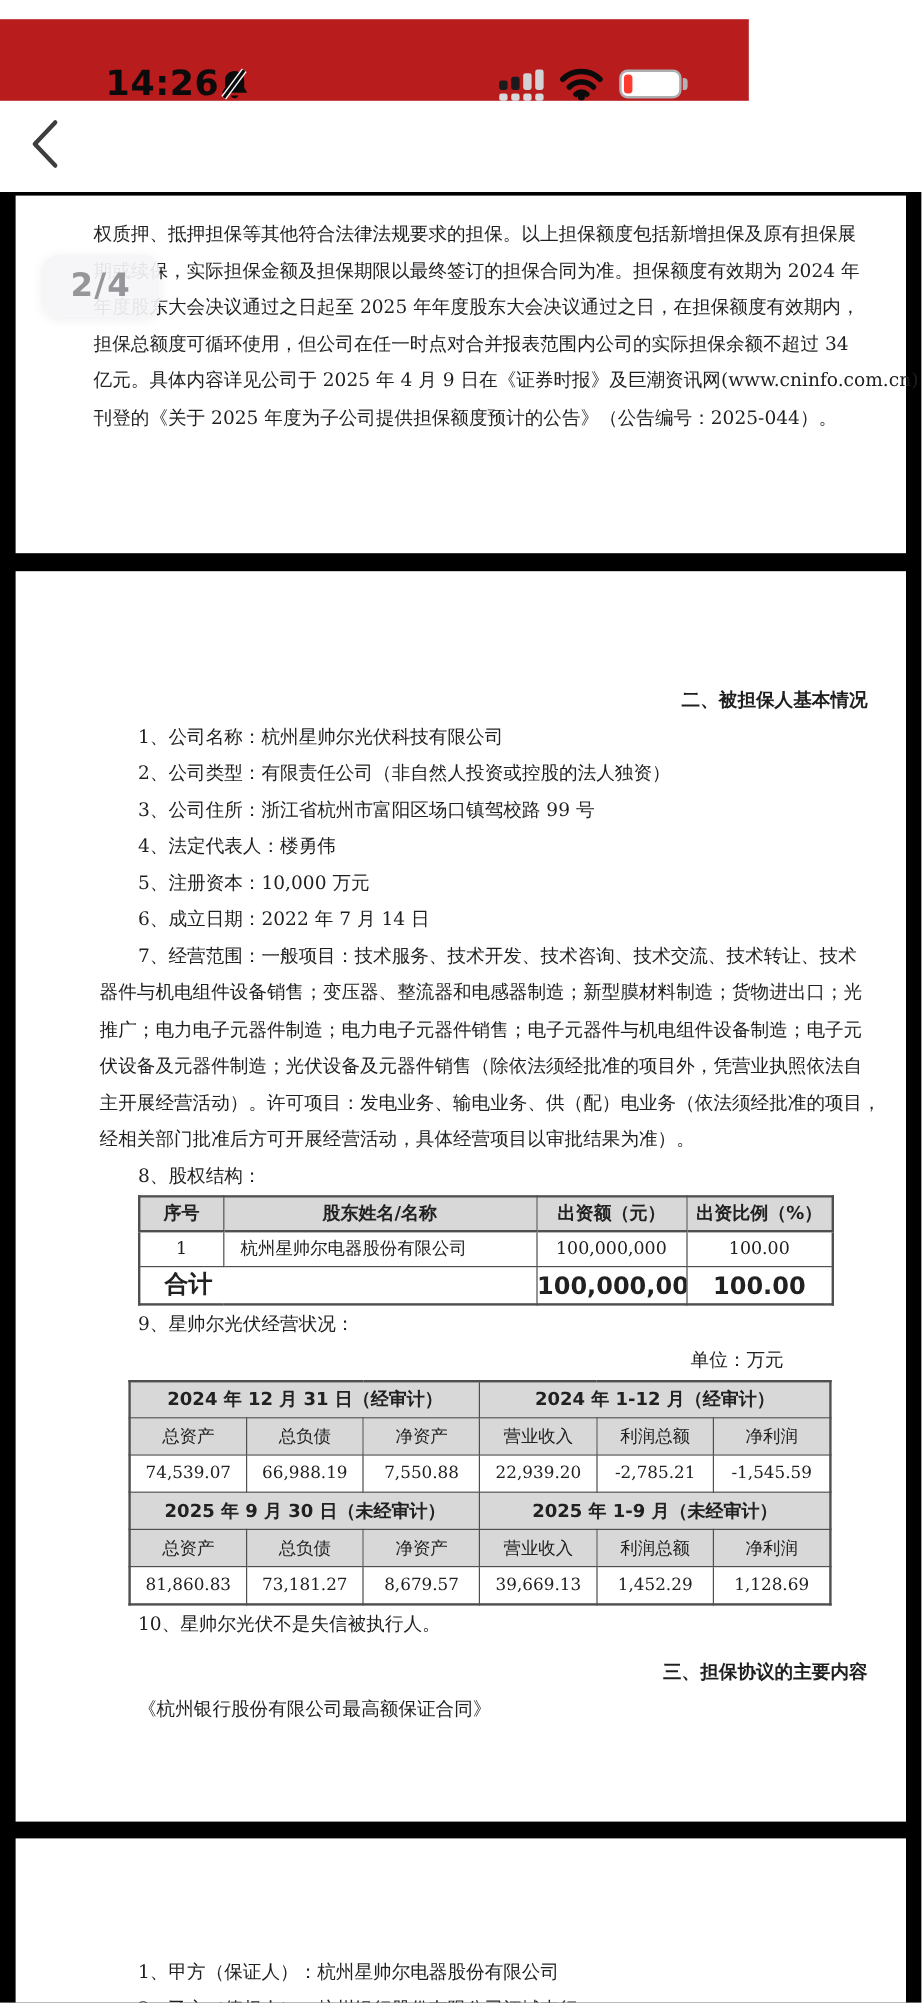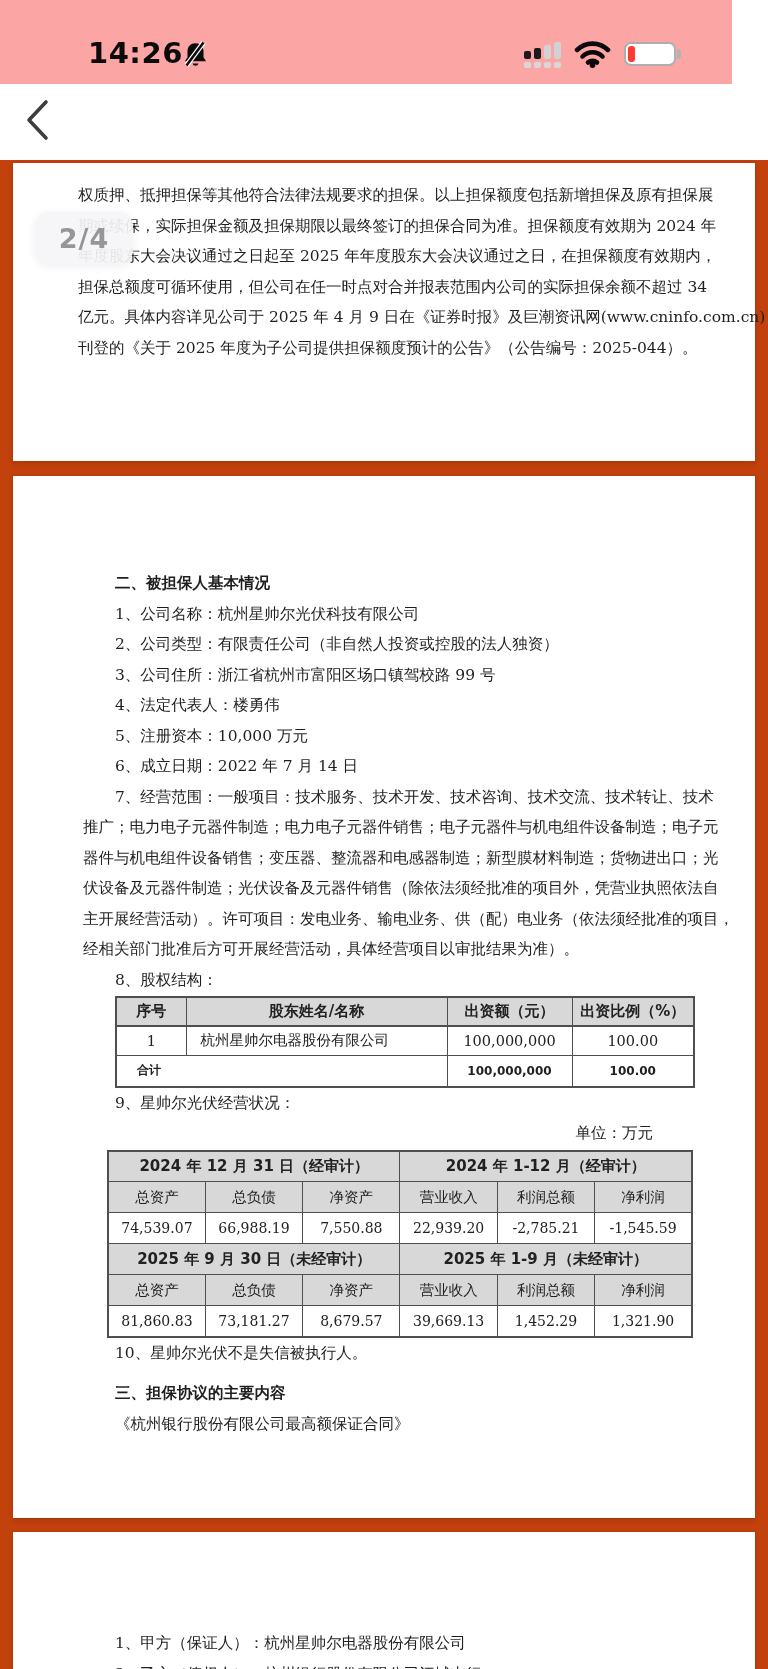--- a/index.html
+++ b/index.html
@@ -1,21 +1,21 @@
 <!DOCTYPE html>
 <html><head>
 <meta charset="utf-8">
 <style>
   * { margin:0; padding:0; box-sizing:border-box; }
   html,body { width:768px; }
   body { font-family:"DejaVu Serif","Liberation Serif",serif; background:#fff; }
   .phone { position:relative; width:768px; height:1669px; background:#ffffff; overflow:hidden; }
 
   
-  .status-bar { position:absolute; top:0; left:0; width:732px; height:84px; background:#fca5a5; }
+  .status-bar { position:absolute; top:16px; left:0; width:624px; height:84px; background:#b91c1c; }
   .time { position:absolute; left:88px; top:36px; font-family:"DejaVu Sans","Liberation Sans",sans-serif;
           font-size:29px; font-weight:700; color:#0b0b0b; letter-spacing:0.5px; }
   .bell { position:absolute; left:182px; top:40px; }
   .sb-right { position:absolute; right:56px; top:40px; display:flex; align-items:center; gap:13px; }
   .cell-group { display:flex; flex-direction:column; align-items:flex-start; }
   .cell-bars { display:flex; align-items:flex-end; gap:3px; height:18px; }
   .cell-bars i { display:block; width:7px; border-radius:2px; }
   .cell-bars i:nth-child(1){ height:8px;  background:#1b1b1d; }
   .cell-bars i:nth-child(2){ height:11px; background:#1b1b1d; }
   .cell-bars i:nth-child(3){ height:14px; background:#d2d2d4; }
@@ -26,50 +26,50 @@
   .battery .body { position:absolute; inset:0; border:2px solid #aeaeb0; border-radius:7px; background:#fff; }
   .battery .charge { position:absolute; left:4px; top:4px; width:7px; height:16px; border-radius:3px; background:#ff3b30; }
   .battery .nub { position:absolute; right:-5px; top:7px; width:4px; height:10px; border-radius:0 3px 3px 0; background:#b3b3b5; }
 
   
   .nav-bar { position:absolute; top:84px; left:0; width:768px; height:76px; background:#fff; }
   .back-btn { position:absolute; left:22px; top:14px; width:44px; height:50px; cursor:pointer; }
 
   
   .doc-viewport { position:absolute; top:160px; left:0; width:768px; height:1509px;
-                  background:#c2410c; overflow:hidden; }
+                  background:#000000; overflow:hidden; }
   .page { position:absolute; left:13px; width:742px; background:#ffffff;
           box-shadow:0 0 0 1px rgba(0,0,0,0.04), 0 2px 6px rgba(0,0,0,0.14); color:#212121; }
   .page-1 { top:3px;    height:298px;  padding:17px 32px 0 65px; }
   .page-2 { top:316px;  height:1042px; padding:92px 32px 0 70px; }
   .page-3 { top:1372px; height:500px;  padding:96px 32px 0 70px; }
 
   .ln { height:30.5px; line-height:30.5px; font-size:15.5px; white-space:nowrap; color:#1f1f1f; }
   .indent { padding-left:32px; }
-  .hd { font-weight:700; font-family:"DejaVu Sans","Liberation Sans",sans-serif; font-size:15.5px; }
+  .hd { font-weight:700; font-family:"DejaVu Sans","Liberation Sans",sans-serif; font-size:15.5px;text-align:right; }
 
   
   .page-badge { position:absolute; left:35px; top:212px; width:98px; height:52px; border-radius:14px;
                 background:rgba(245,245,247,0.92); box-shadow:0 2px 10px rgba(0,0,0,0.07);
                 display:flex; align-items:center; justify-content:center; z-index:5;
                 font-family:"DejaVu Sans","Liberation Sans",sans-serif;
                 font-size:27px; font-weight:600; color:#96969a; letter-spacing:1px; }
 
   
   table { border-collapse:collapse; table-layout:fixed; background:#fff; }
   .tbl { border:2px solid #4f4f4f; }
   .tbl td, .tbl th { border:1px solid #4f4f4f; overflow:hidden; }
   .tbl .gray { background:#d8d8d8; }
   .shareholder-tbl { margin-left:32px; width:578px; margin-top:0.5px; }
   .shareholder-tbl th { height:29px; font-family:"DejaVu Sans","Liberation Sans",sans-serif;
                         font-weight:700; font-size:15px; text-align:center; border-bottom:2px solid #4f4f4f; }
   .shareholder-tbl td { height:30px; font-size:14.5px; text-align:center; }
   .shareholder-tbl .name-cell { text-align:left; padding-left:14px; }
   .shareholder-tbl .total-row td { height:31px; font-weight:700;
-                        font-family:"DejaVu Sans","Liberation Sans",sans-serif; font-size:12px; }
+                        font-family:"DejaVu Sans","Liberation Sans",sans-serif; font-size:20px; }
   .shareholder-tbl .total-label { text-align:left; padding-left:20px; }
 
   .fin-tbl { margin-left:24px; width:586px; margin-top:1px; }
   .fin-tbl td { height:31px; text-align:center; font-size:14px; }
   .fin-tbl .period { font-family:"DejaVu Sans","Liberation Sans",sans-serif; font-weight:700; font-size:15px; }
   .fin-tbl .lbl { font-size:14.5px; }
   .unit-note { text-align:right; padding-right:70px; } .mt12 { } .mt10 { margin-top:10px; }
 
   svg { display:block; }
 </style>
@@ -144,22 +144,22 @@
 
     <div class="page page-2">
       <div class="ln indent hd">二、被担保人基本情况</div>
       <div class="ln indent">1、公司名称：杭州星帅尔光伏科技有限公司</div>
       <div class="ln indent">2、公司类型：有限责任公司（非自然人投资或控股的法人独资）</div>
       <div class="ln indent">3、公司住所：浙江省杭州市富阳区场口镇驾校路 99 号</div>
       <div class="ln indent">4、法定代表人：楼勇伟</div>
       <div class="ln indent">5、注册资本：10,000 万元</div>
       <div class="ln indent">6、成立日期：2022 年 7 月 14 日</div>
       <div class="ln indent">7、经营范围：一般项目：技术服务、技术开发、技术咨询、技术交流、技术转让、技术</div>
+      <div class="ln">器件与机电组件设备销售；变压器、整流器和电感器制造；新型膜材料制造；货物进出口；光</div>
       <div class="ln">推广；电力电子元器件制造；电力电子元器件销售；电子元器件与机电组件设备制造；电子元</div>
-      <div class="ln">器件与机电组件设备销售；变压器、整流器和电感器制造；新型膜材料制造；货物进出口；光</div>
       <div class="ln">伏设备及元器件制造；光伏设备及元器件销售（除依法须经批准的项目外，凭营业执照依法自</div>
       <div class="ln">主开展经营活动）。许可项目：发电业务、输电业务、供（配）电业务（依法须经批准的项目，</div>
       <div class="ln">经相关部门批准后方可开展经营活动，具体经营项目以审批结果为准）。</div>
       <div class="ln indent">8、股权结构：</div>
 
       <table class="tbl shareholder-tbl">
         <colgroup>
             <col style="width:70px">
             <col style="width:261px">
             <col style="width:125px">
@@ -230,21 +230,21 @@
           <td class="gray lbl">营业收入</td>
           <td class="gray lbl">利润总额</td>
           <td class="gray lbl">净利润</td>
         </tr>
         <tr>
           <td>81,860.83</td>
           <td>73,181.27</td>
           <td>8,679.57</td>
           <td>39,669.13</td>
           <td>1,452.29</td>
-          <td>1,321.90</td>
+          <td>1,128.69</td>
         </tr>
       </tbody>
         </table>
 
       <div class="ln indent mt12">10、星帅尔光伏不是失信被执行人。</div>
       <div class="ln indent hd mt10">三、担保协议的主要内容</div>
       <div class="ln indent">《杭州银行股份有限公司最高额保证合同》</div>
     </div>
 
     <div class="page page-3">

